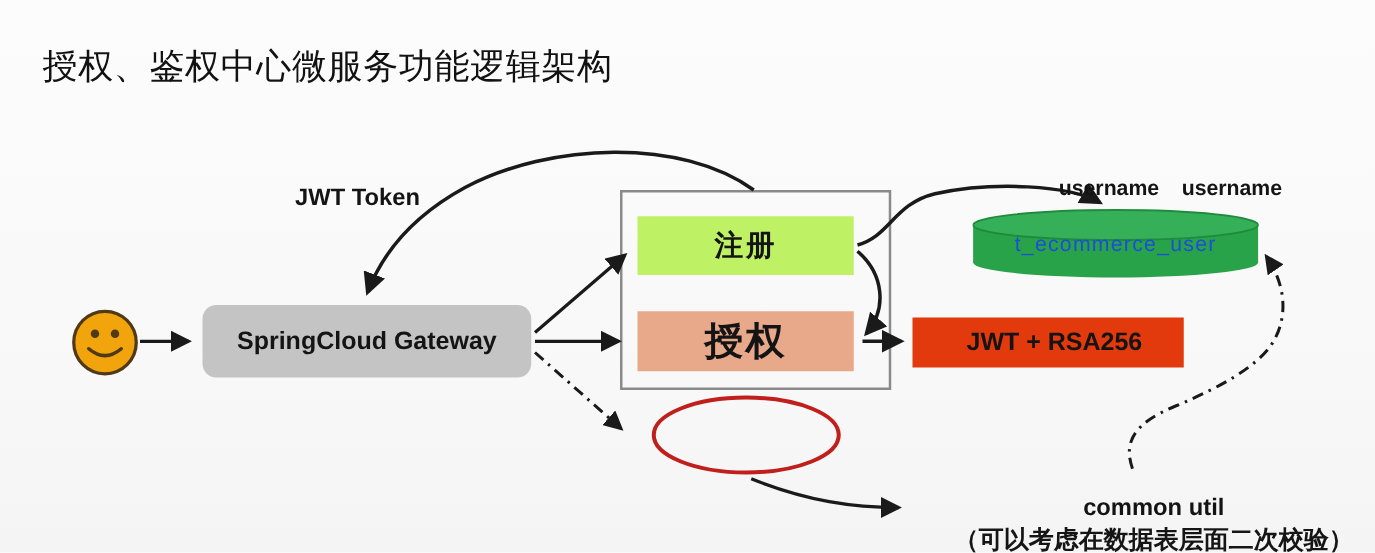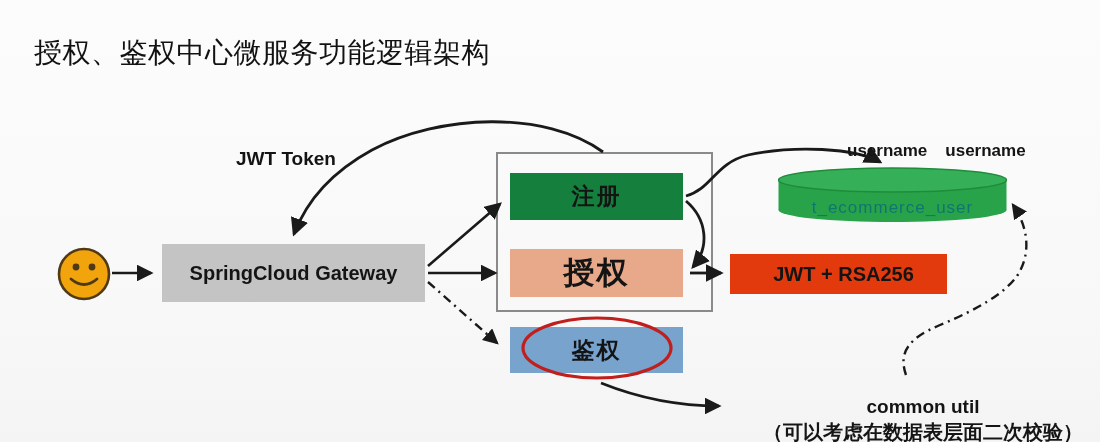--- a/index.html
+++ b/index.html
@@ -10,21 +10,21 @@
   }
   .stage{position:relative;width:1100px;height:442px;}
   .title{
     position:absolute;left:18px;top:18px;margin:16px;
     font-size:28px;font-weight:400;color:#121212;letter-spacing:.5px;
   }
   .node{
     position:absolute;display:flex;align-items:center;justify-content:center;
     font-weight:700;color:#141414;z-index:2;
   }
-  .gateway{left:162px;top:244px;width:263px;height:58px;font-size:20px;}
+  .gateway{left:162px;top:244px;width:263px;height:58px;font-size:20px;border-radius:11px;}
   .container-frame{
     position:absolute;left:496px;top:152px;width:213px;height:156px;
     border:2px solid #8a8a8a;background:transparent;z-index:1;
   }
   .register{left:510px;top:173px;width:173px;height:47px;font-size:23px;letter-spacing:2px;}
   .authorize{left:510px;top:249px;width:173px;height:48px;font-size:31px;letter-spacing:2px;}
   .authenticate{left:510px;top:327px;width:173px;height:46px;font-size:23px;letter-spacing:2px;}
   .jwtbox{left:730px;top:254px;width:207px;height:40px;font-size:20px;padding-left:10px;}
   .floating-label{position:absolute;font-weight:700;color:#141414;z-index:6;margin-top:16px;}
   .jwt-token{left:236px;top:132px;font-size:19px;}
@@ -51,34 +51,33 @@
     <circle cx="28" cy="28" r="25" stroke-width="2.6" fill="#f2a40d" stroke="#4f3a15"></circle>
     <circle cx="20" cy="21" r="3.4" fill="#4f3a15"></circle>
     <circle cx="36" cy="21" r="3.4" fill="#4f3a15"></circle>
     <path d="M15,33 Q28,44 41,33" fill="none" stroke-width="2.8" stroke-linecap="round" stroke="#4f3a15"></path>
   </svg>
 
   <div class="node gateway" style="background: rgb(197, 196, 196);">SpringCloud Gateway</div>
 
   <div class="container-frame" style="border-color: rgb(138, 138, 138);"></div>
 
-  <div class="node register" style="background: #15803d;">注册</div>
+  <div class="node register" style="background: #bef264;">注册</div>
 
   <div class="node authorize" style="background: rgb(232, 168, 138);">授权</div>
 
-  <div class="node authenticate" style="background: rgb(119, 163, 205);">鉴权</div>
 
   <div class="node jwtbox" style="background: rgb(226, 58, 12);">JWT + RSA256</div>
 
   <svg class="cylinder" width="229" height="58" viewBox="0 0 229 58">
     <ellipse cx="114.5" cy="44" rx="114" ry="12" fill="#29a34a"></ellipse>
     <rect x="0.5" y="14" width="228" height="30" fill="#29a34a"></rect>
     <ellipse cx="114.5" cy="14" rx="114" ry="12" stroke-width="1.5" fill="#36b058" stroke="#1f8c3c"></ellipse>
   </svg>
-  <div class="db-label" style="color: #0f766e; margin-top: 12px;">t_ecommerce_user</div>
+  <div class="db-label" style="color: #1d4ed8;">t_ecommerce_user</div>
 
   <div class="floating-label jwt-token">JWT Token</div>
 
   <div class="floating-label credentials">
     <span>username</span>
     <span>username</span>
   </div>
 
   <div class="floating-label common-util">
     <div class="l1">common util</div>

